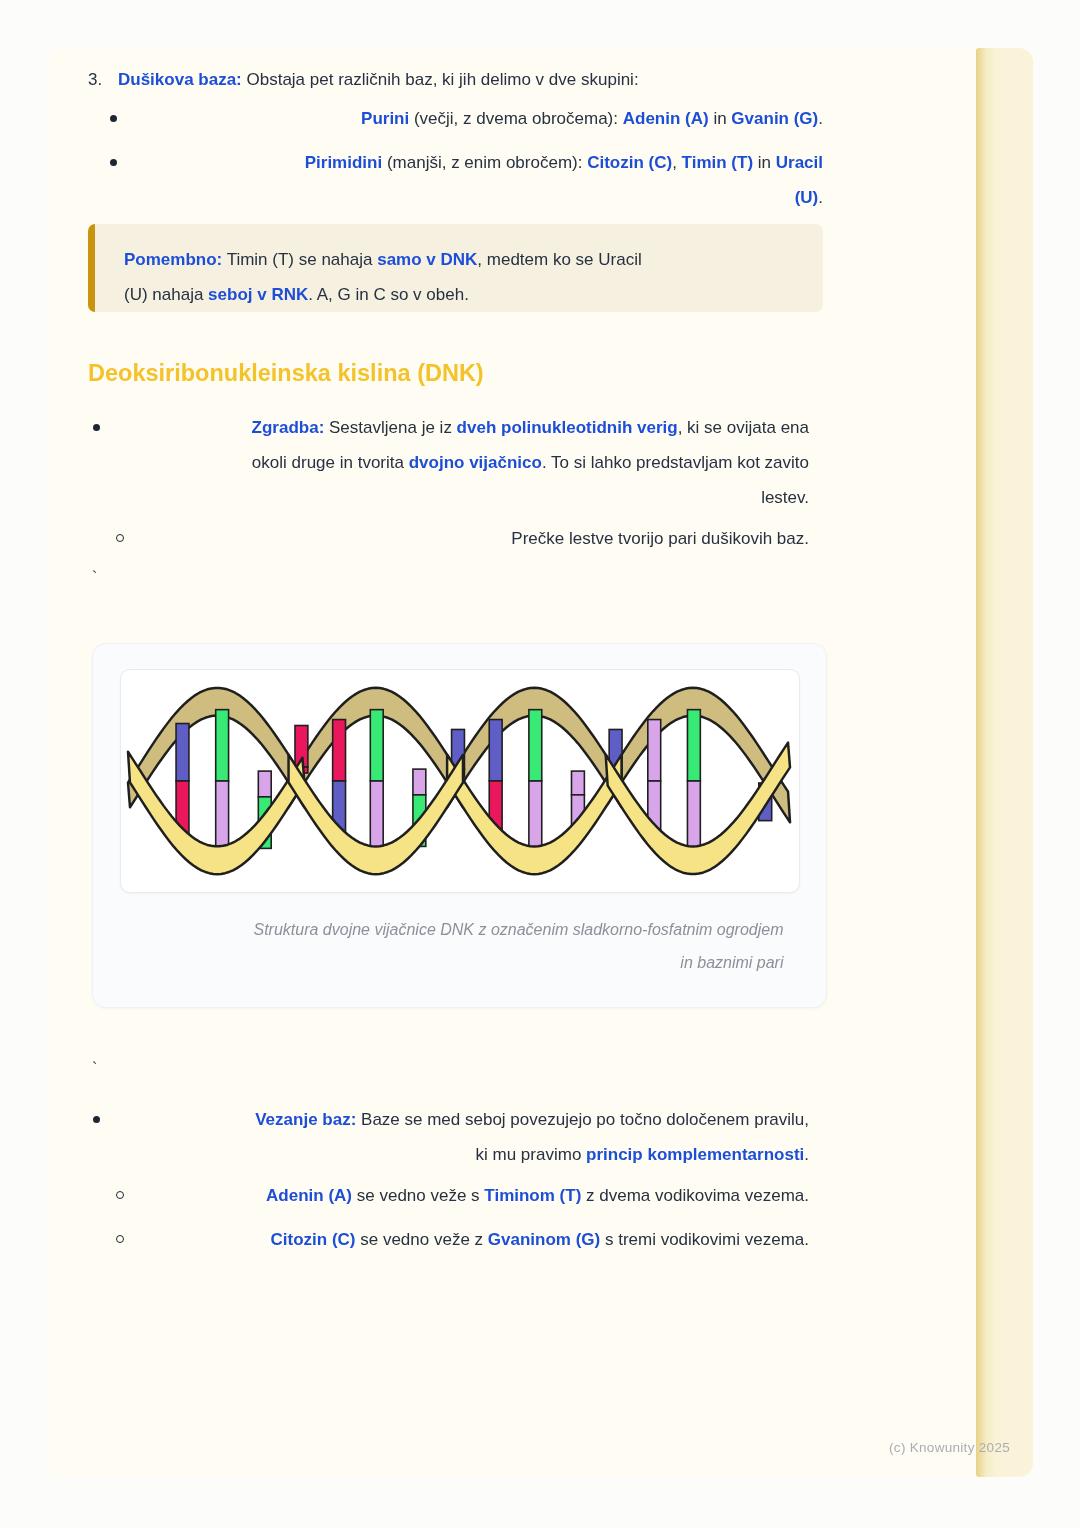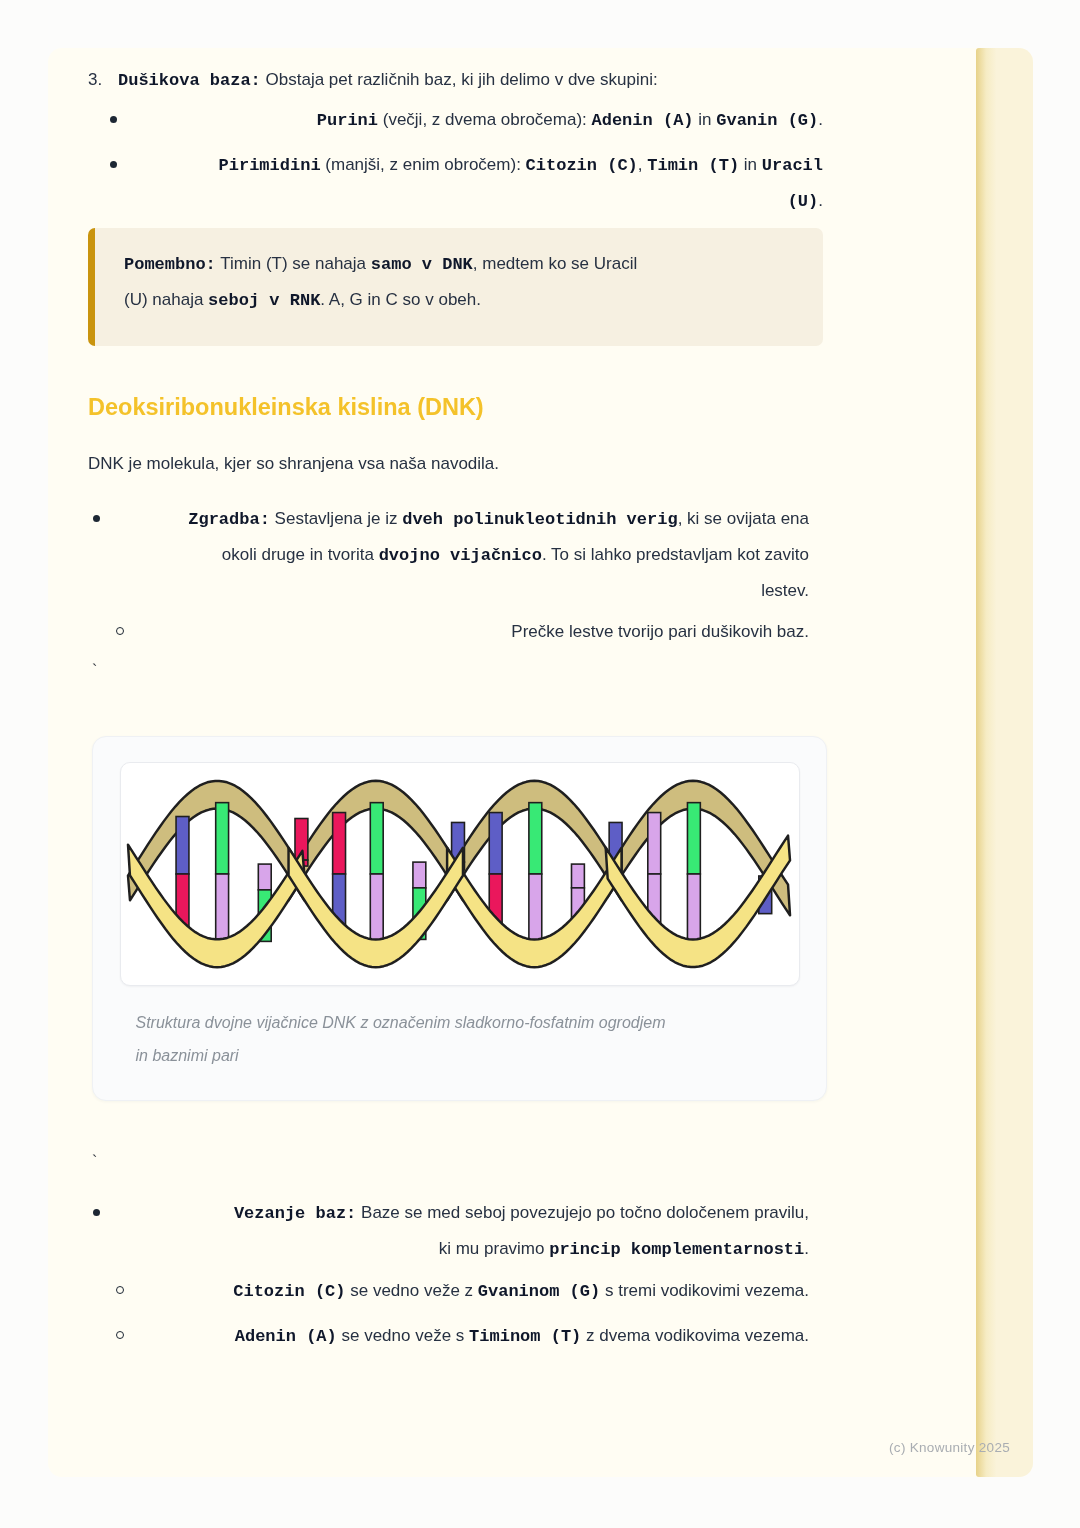--- a/index.html
+++ b/index.html
@@ -13,41 +13,41 @@
     position:absolute;left:48px;top:48px;width:985px;height:1429px;
     background:#fffdf3;border-radius:14px;
   }
   .edge-strip{
     position:absolute;right:0;top:0;bottom:0;width:57px;
     background:linear-gradient(90deg,#e7d288 0%,#eddca0 7%,#f6ecc4 18%,#faf3da 36%,#faf3da 100%);
     border-radius:3px 14px 14px 3px;
   }
   .content{position:relative;padding:14px 0 0 40px;width:745px;}
   .t17{font-size:17px;line-height:35px;}
-  .b{font-weight:700;color:#0f172a;font-family:Liberation Mono, monospace;}
+  .b{font-weight:700;color:#1d4ed8;}
   .i{font-style:italic;}
   
   .num-item{display:flex;}
   .num{width:30px;flex:0 0 30px;}
   
   ul{list-style:none;margin:0;padding:0;}
   .l1{margin:4px 0 0 20px;}
   .l1>li{position:relative;padding-left:15px;margin-bottom:9px;max-width:700px;text-align:right;}
   .l1>li::before{content:"";position:absolute;left:2px;top:14px;width:7px;height:7px;border-radius:50%;background:#1d2733;}
   .l1.flush{margin-left:0;}
   .l1.flush>li{padding-left:21px;}
   .l1.flush>li::before{left:5px;}
   .l2{margin:6px 0 0 0;}
   .l2>li{position:relative;padding-left:23px;margin-bottom:9px;max-width:700px;}
   .l2>li::before{content:"";position:absolute;left:7px;top:13px;width:8px;height:8px;border-radius:50%;background:transparent;border:1.7px solid #1d2733;box-sizing:border-box;}
   
   .callout{
     margin-top:8px;width:671px;
     background:#f6f0e1;border-left:7px solid #c9940e;border-radius:7px;
-    padding:18px 28px 28px 29px;
+    padding:18px 28px 0 29px;
   }
   
   h2.sec{
     margin:44px 0 0 0;font-size:23.5px;line-height:34px;font-weight:700;color:#f4c22a;
   }
   .intro{margin:22px 0 0 0;}
   .tick{margin:0 0 0 4px;height:30px;font-size:16px;color:#3a3f46;line-height:26px;}
   
   figure.fig-card{
     margin:48px 0 0 4px;width:679px;
@@ -56,21 +56,21 @@
     box-shadow:0 1px 3px rgba(30,40,60,0.04);
   }
   .fig-box{
     width:678px;height:222px;background:#ffffff;
     border:1px solid #e9ebef;border-radius:10px;
     box-shadow:0 1px 2px rgba(30,40,60,0.05);
     overflow:hidden;
   }
   .fig-box svg{display:block;width:100%;height:100%;}
   figcaption{
-    margin:20px auto 0 auto;max-width:648px;text-align:left;
+    margin:20px auto 0 auto;max-width:648px;text-align:right;
     font-style:italic;font-size:16px;line-height:33px;color:#8a9199;
   }
   .tick2{margin-top:48px;}
   .last-list{margin-top:16px;}
   .watermark{
     position:absolute;top:1440px;right:70px;z-index:5;
     font-size:13.5px;color:#a9adb2;letter-spacing:0.3px;
   }
 </style>
 </head>
@@ -90,21 +90,20 @@
       <li class="t17"><span class="b">Purini</span><span> (večji, z dvema obročema): </span><span class="b">Adenin (A)</span><span> in </span><span class="b">Gvanin (G)</span><span>.</span></li>
       <li class="t17"><span class="b">Pirimidini</span><span> (manjši, z enim obročem): </span><span class="b">Citozin (C)</span><span>, </span><span class="b">Timin (T)</span><span> in </span><span class="b">Uracil</span><br><span class="b">(U)</span><span>.</span></li>
     </ul>
 
     <div class="callout">
       <p class="t17" style="margin:0"><span class="b">Pomembno:</span><span> Timin (T) se nahaja </span><span class="b">samo v DNK</span><span>, medtem ko se Uracil</span><br><span>(U) nahaja </span><span class="b">seboj v RNK</span><span>. A, G in C so v obeh.</span></p>
     </div>
 
     <h2 class="sec">Deoksiribonukleinska kislina (DNK)</h2>
 
-    <p class="intro t17">DNK je molekula, kjer so shranjena vsa naša navodila.</p>
 
     <ul class="l1 flush" style="margin-top:20px">
       <li class="t17">
         <span><span class="b">Zgradba:</span><span> Sestavljena je iz </span><span class="b">dveh polinukleotidnih verig</span><span>, ki se ovijata ena</span><br><span>okoli druge in tvorita </span><span class="b">dvojno vijačnico</span><span>. To si lahko predstavljam kot zavito</span><br><span>lestev.</span></span>
         <ul class="l2">
           <li class="t17"><span>Prečke lestve tvorijo pari dušikovih baz.</span></li>
         </ul>
       </li>
     </ul>
 
@@ -155,22 +154,22 @@
       </div>
       <figcaption><span>Struktura dvojne vijačnice DNK z označenim sladkorno-fosfatnim ogrodjem</span><br><span>in baznimi pari</span></figcaption>
     </figure>
 
     <div class="tick tick2">`</div>
 
     <ul class="l1 flush last-list">
       <li class="t17">
         <span><span class="b">Vezanje baz:</span><span> Baze se med seboj povezujejo po točno določenem pravilu,</span><br><span>ki mu pravimo </span><span class="b">princip komplementarnosti</span><span>.</span></span>
         <ul class="l2">
+          <li class="t17"><span class="b">Adenin (A)</span><span> se vedno veže s </span><span class="b">Timinom (T)</span><span> z dvema vodikovima vezema.</span></li>
           <li class="t17"><span class="b">Citozin (C)</span><span> se vedno veže z </span><span class="b">Gvaninom (G)</span><span> s tremi vodikovimi vezema.</span></li>
-          <li class="t17"><span class="b">Adenin (A)</span><span> se vedno veže s </span><span class="b">Timinom (T)</span><span> z dvema vodikovima vezema.</span></li>
         </ul>
       </li>
     </ul>
 
   </div>
 </div>
 
 <div class="watermark">(c) Knowunity 2025</div>
 
 </body></html>

